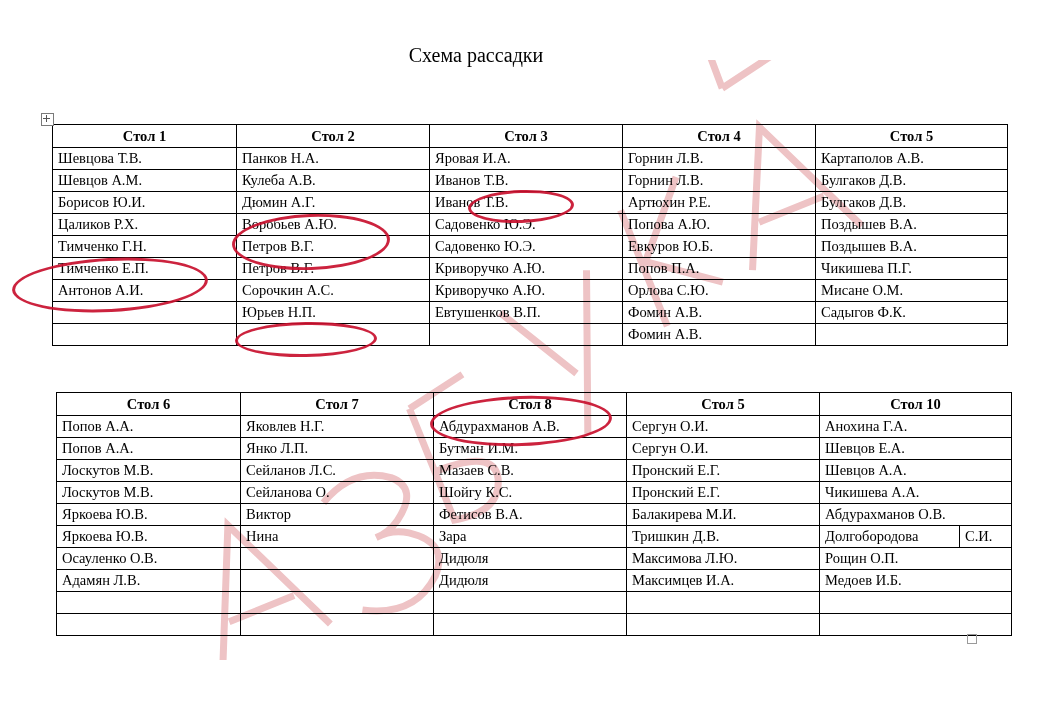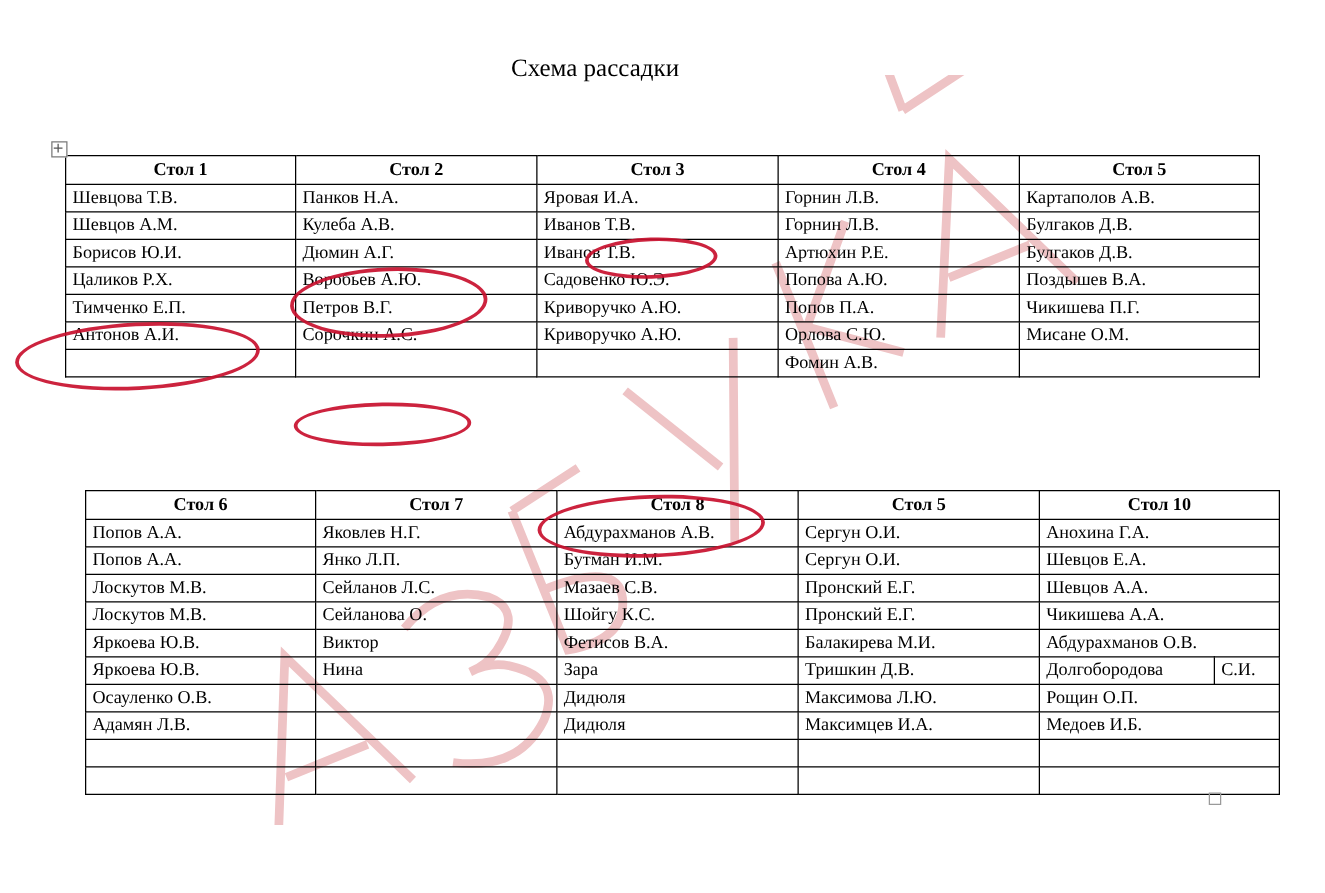--- a/index.html
+++ b/index.html
@@ -104,21 +104,21 @@
     font-weight: bold;
     height: 22px;
     padding-left: 0;
     margin-top: 24px;
   }
   table.seating td.split-left {
     border-right: 1px solid #000000;
   }
 
   #table1 { left: 52px; top: 124px; width: 955px; }
-  #table2 { left: 68px; top: 392px; width: 955px; }
+  #table2 { left: 56px; top: 392px; width: 955px; }
   .ell {
     position: absolute;
     border: 3px solid #c8102e;
     border-radius: 50%;
     transform-origin: center;
     opacity: 0.92;
     z-index: 5;
   }
 </style>
 </head>
@@ -189,32 +189,46 @@
       <td>Булгаков Д.В.</td>
     </tr>
     <tr>
       <td>Цаликов Р.Х.</td>
       <td>Воробьев А.Ю.</td>
       <td>Садовенко Ю.Э.</td>
       <td>Попова А.Ю.</td>
       <td>Поздышев В.А.</td>
     </tr>
     <tr>
+      <td>Тимченко Г.Н.</td>
+      <td>Петров В.Г.</td>
+      <td>Садовенко Ю.Э.</td>
+      <td>Евкуров Ю.Б.</td>
+      <td>Поздышев В.А.</td>
+    </tr>
+    <tr>
       <td>Тимченко Е.П.</td>
       <td>Петров В.Г.</td>
       <td>Криворучко А.Ю.</td>
       <td>Попов П.А.</td>
       <td>Чикишева П.Г.</td>
     </tr>
     <tr>
       <td>Антонов А.И.</td>
       <td>Сорочкин А.С.</td>
       <td>Криворучко А.Ю.</td>
       <td>Орлова С.Ю.</td>
       <td>Мисане О.М.</td>
+    </tr>
+    <tr>
+      <td></td>
+      <td>Юрьев Н.П.</td>
+      <td>Евтушенков В.П.</td>
+      <td>Фомин А.В.</td>
+      <td>Садыгов Ф.К.</td>
     </tr>
     <tr>
       <td></td>
       <td></td>
       <td></td>
       <td>Фомин А.В.</td>
       <td></td>
     </tr>
   </tbody>
 </table>

